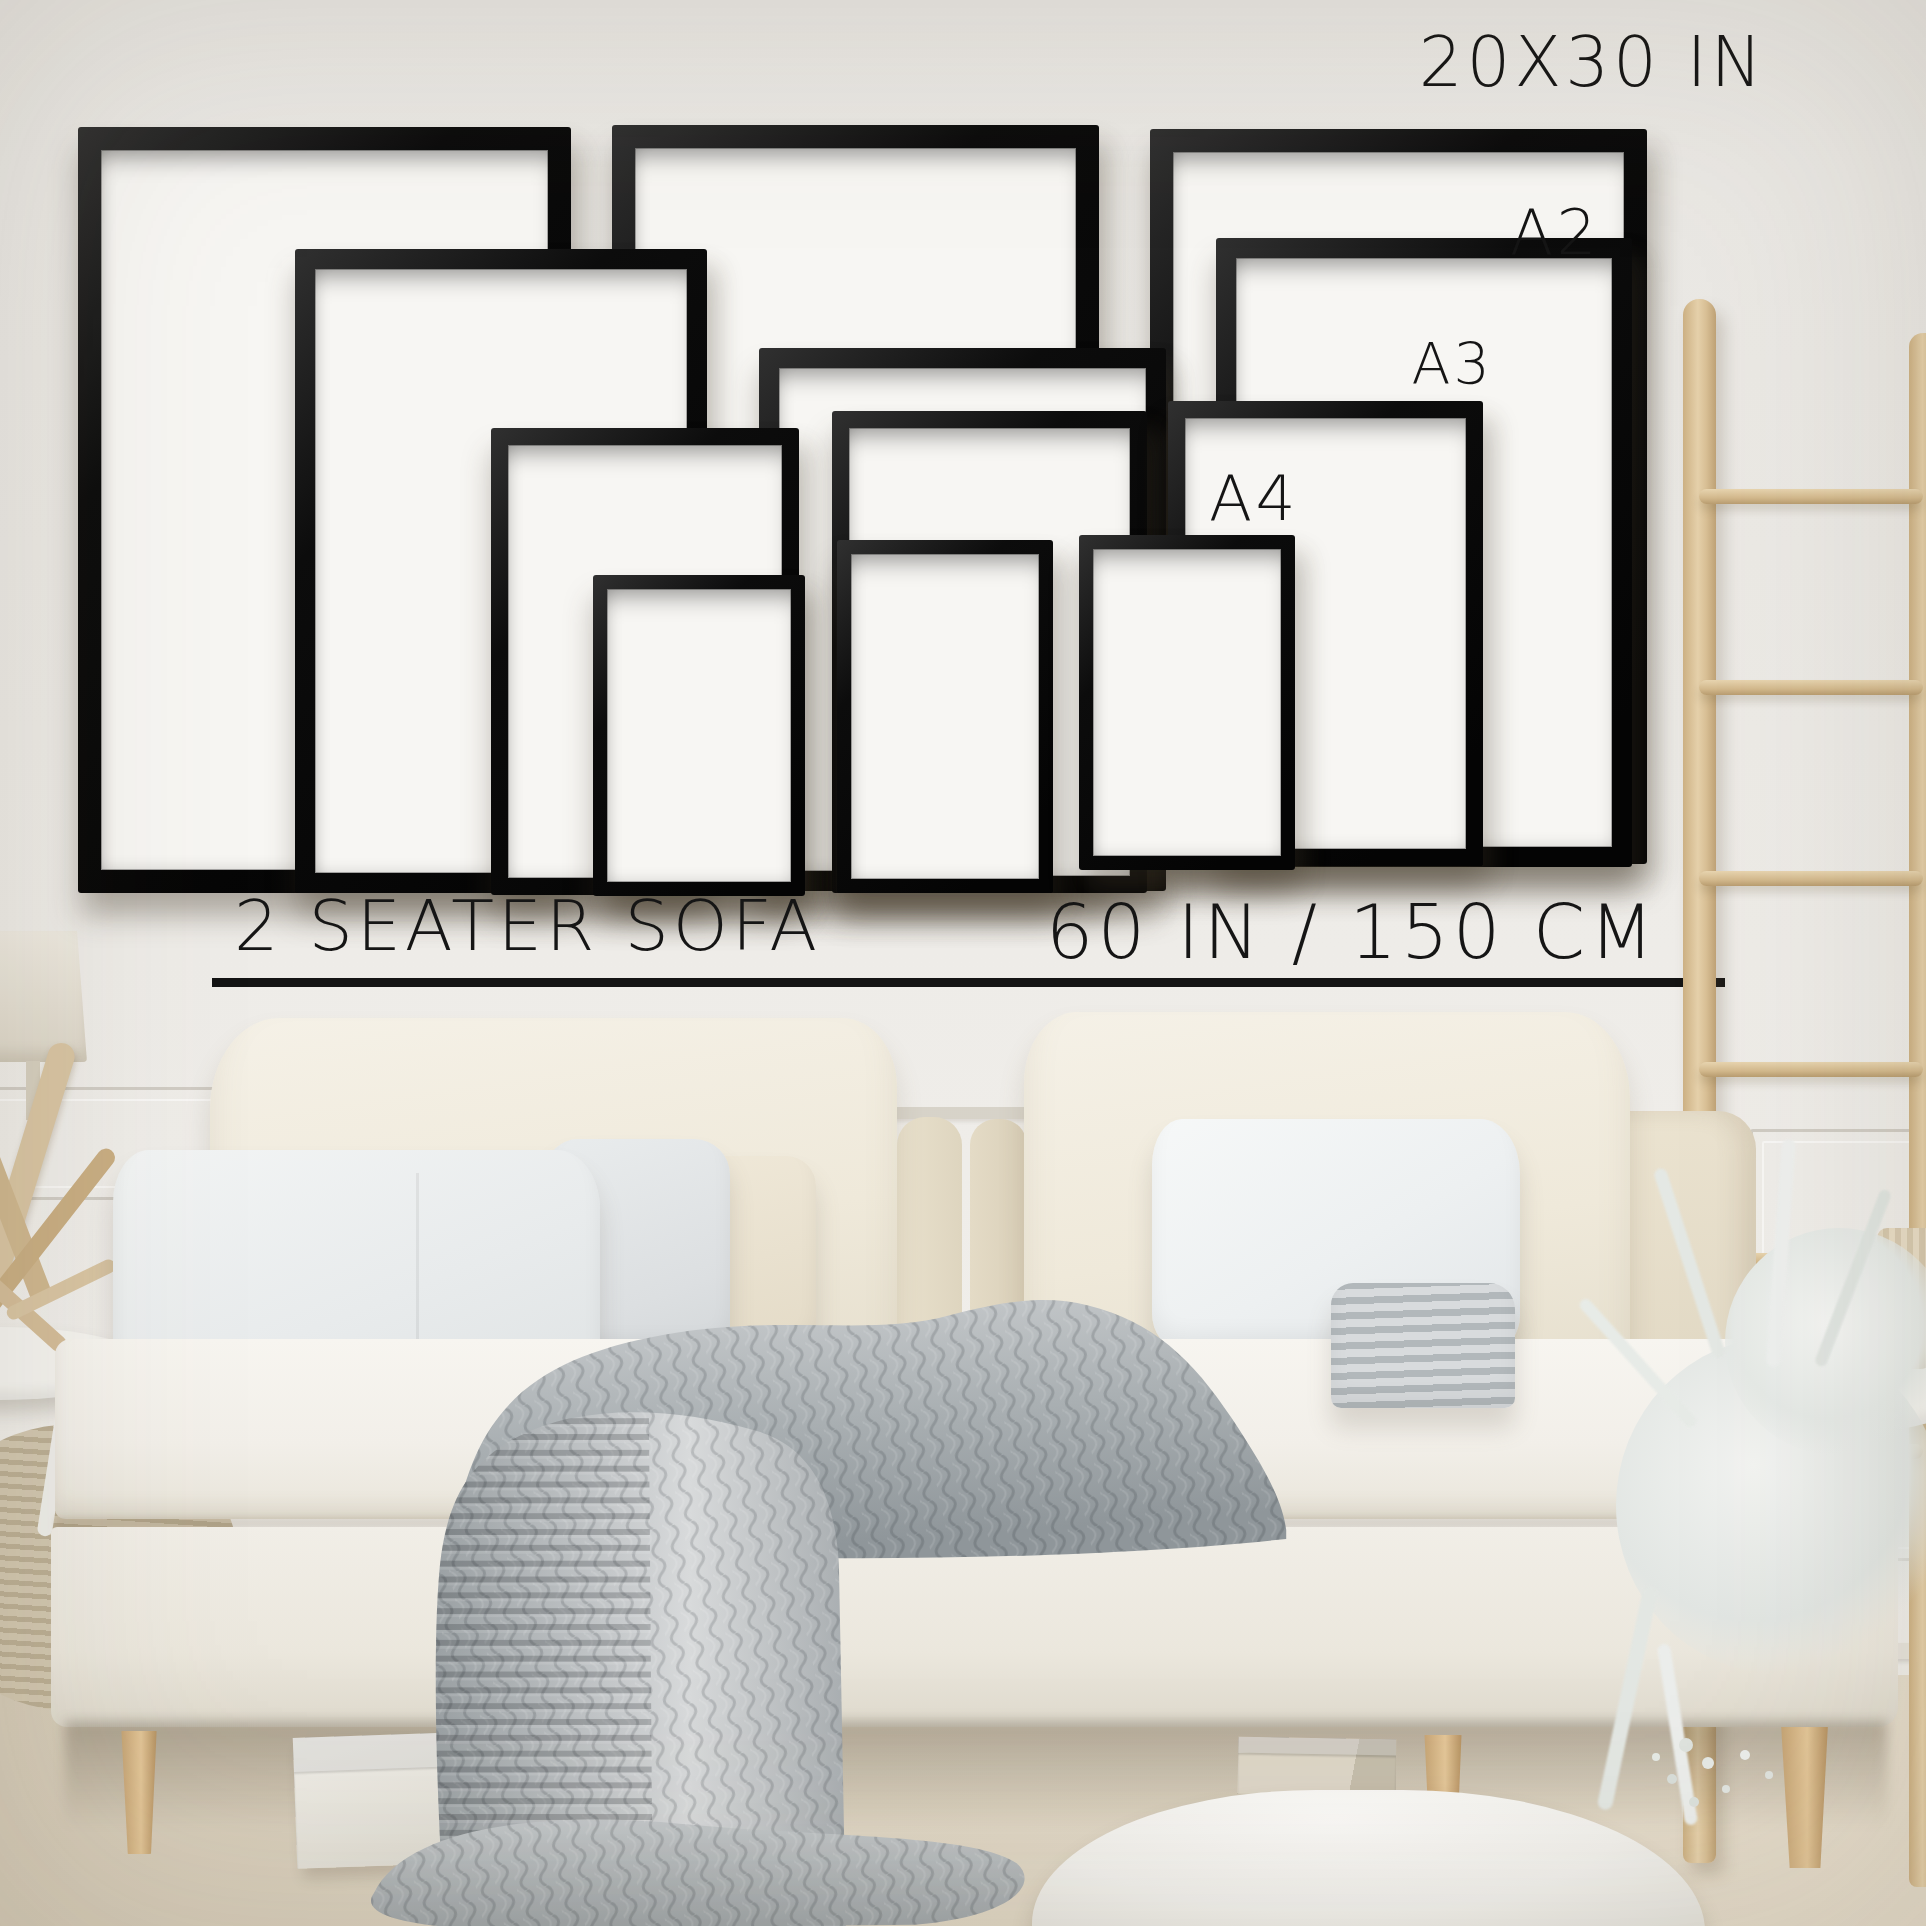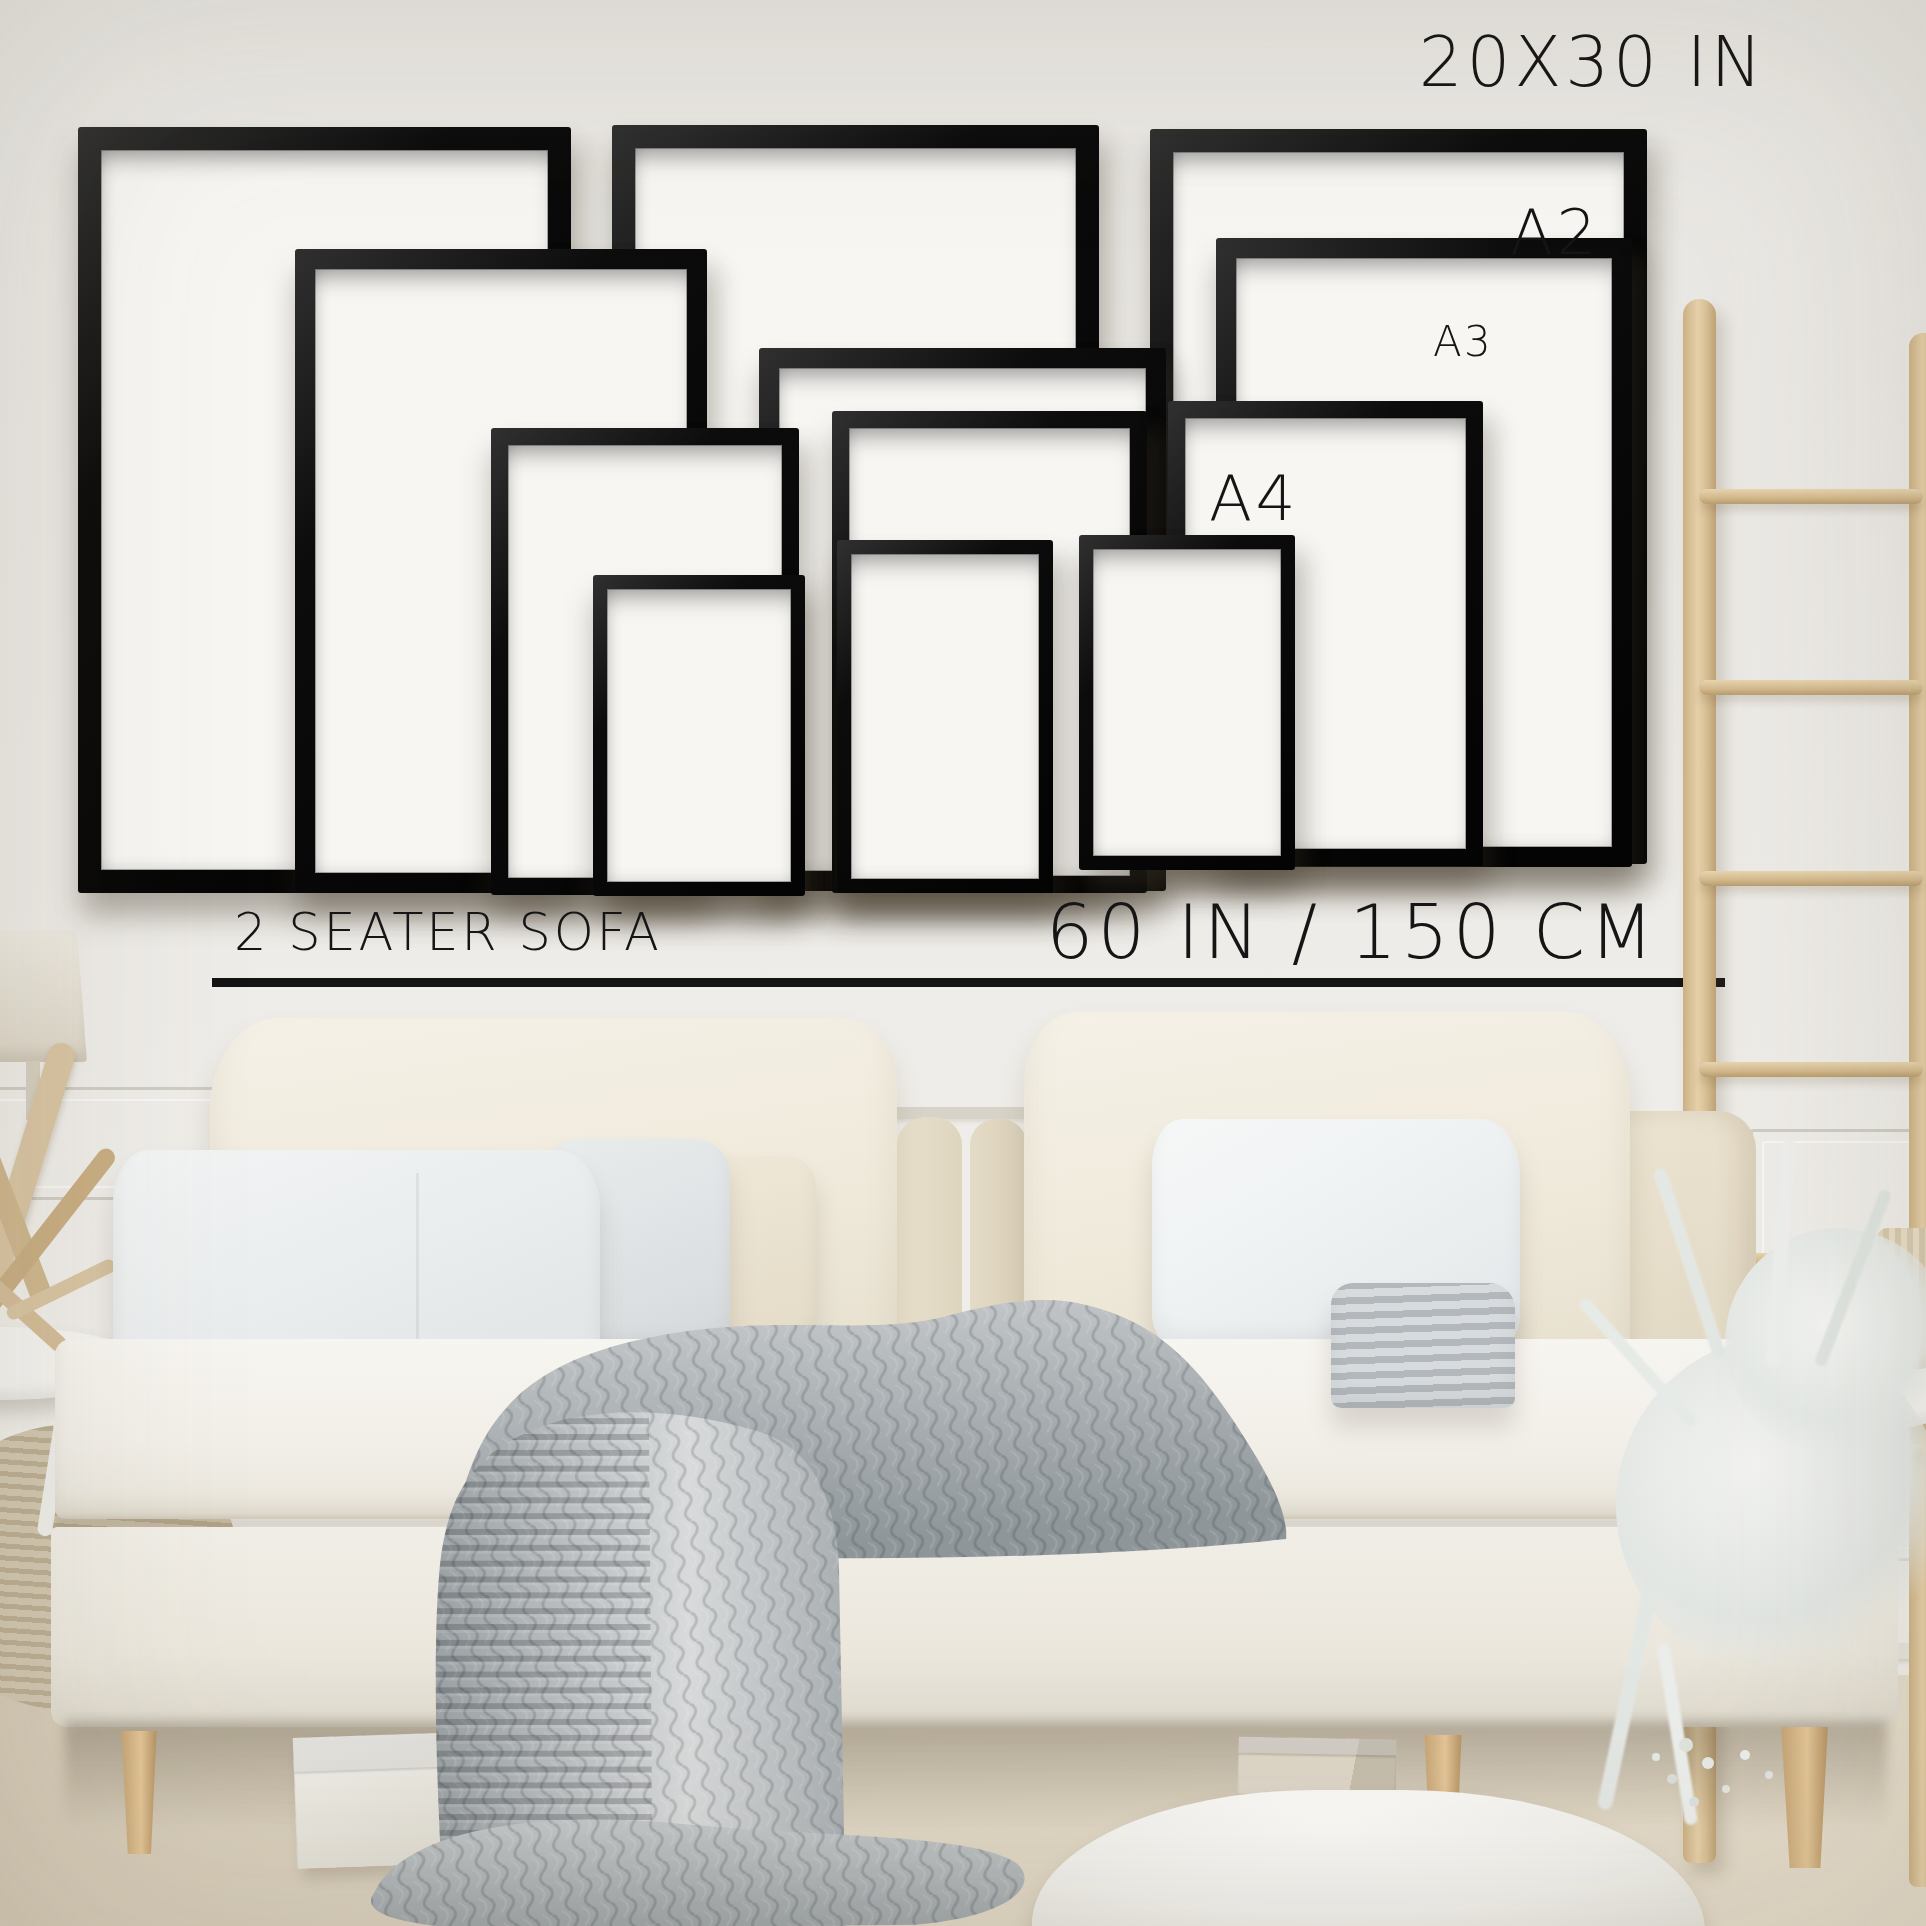--- a/index.html
+++ b/index.html
@@ -99,23 +99,23 @@
     </div>
   <div class="frame fa4" style="left:837px;top:540px;width:216px;height:353px;">
       <div class="mat"></div>
     </div>
   <div class="frame fa4" style="left:1079px;top:535px;width:216px;height:335px;">
       <div class="mat"></div>
     </div>
 
   <div class="lbl" style="right:161px;top:28px;font-size:69px;">20X30 IN</div>
   <div class="lbl" style="right:327px;top:168px;font-size:63px;margin-top:33px;">A2</div>
-  <div class="lbl" style="right:434px;top:321px;font-size:42px;">A3</div>
+  <div class="lbl" style="right:434px;top:336px;font-size:57px;">A3</div>
   <div class="lbl" style="right:628px;top:467px;font-size:63px;">A4</div>
-  <div class="lbl" style="left:234px;top:891px;font-size:51px;margin-top:16px;">2 SEATER SOFA</div>
+  <div class="lbl" style="left:234px;top:891px;font-size:70px;">2 SEATER SOFA</div>
   <div class="lbl" style="right:269px;top:895px;font-size:75px;">60 IN / 150 CM</div>
 
   <div class="abs wood" style="left:1683px;top:299px;width:33px;height:1564px;border-radius:16px 16px 8px 8px;z-index:3;box-shadow:8px 12px 16px rgba(105,88,60,.22);"></div>
   <div class="abs wood" style="left:1909px;top:333px;width:30px;height:1554px;border-radius:14px 14px 8px 8px;z-index:3;"></div>
   <div class="rung" style="left:1699px;top:489px;width:224px;"></div>
   <div class="rung" style="left:1699px;top:680px;width:224px;"></div>
   <div class="rung" style="left:1699px;top:871px;width:224px;"></div>
   <div class="rung" style="left:1699px;top:1062px;width:224px;"></div>
   <div class="rung" style="left:1699px;top:1253px;width:224px;"></div>
   <div class="rung" style="left:1699px;top:1444px;width:224px;"></div>

